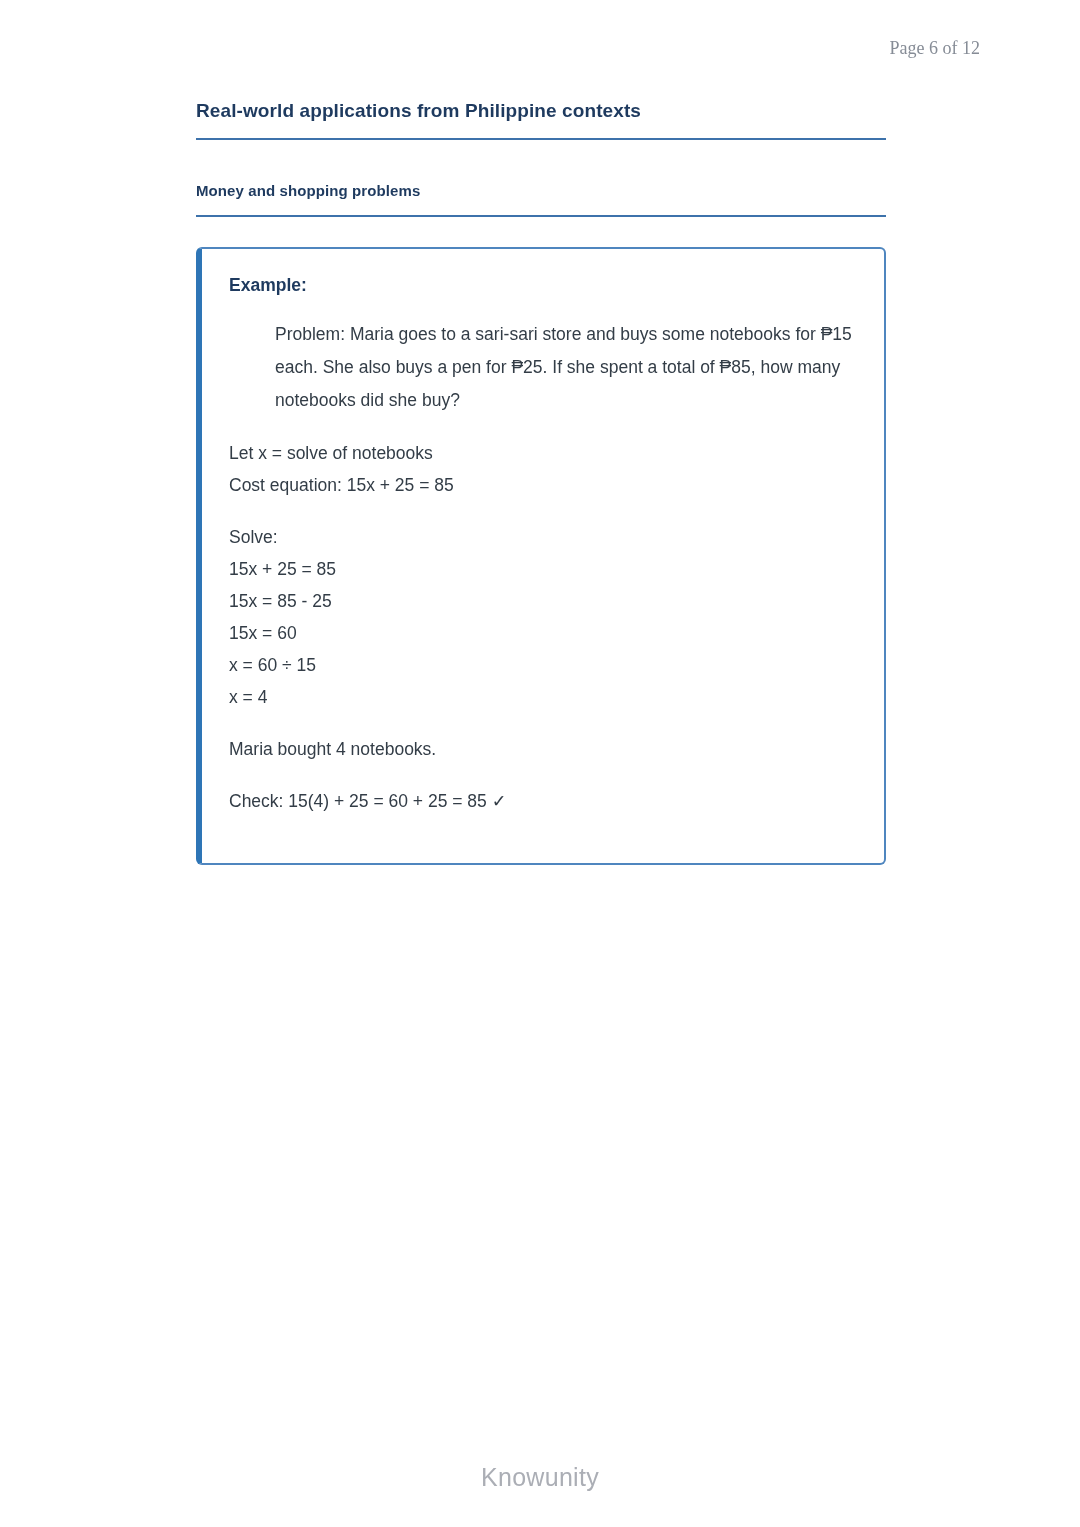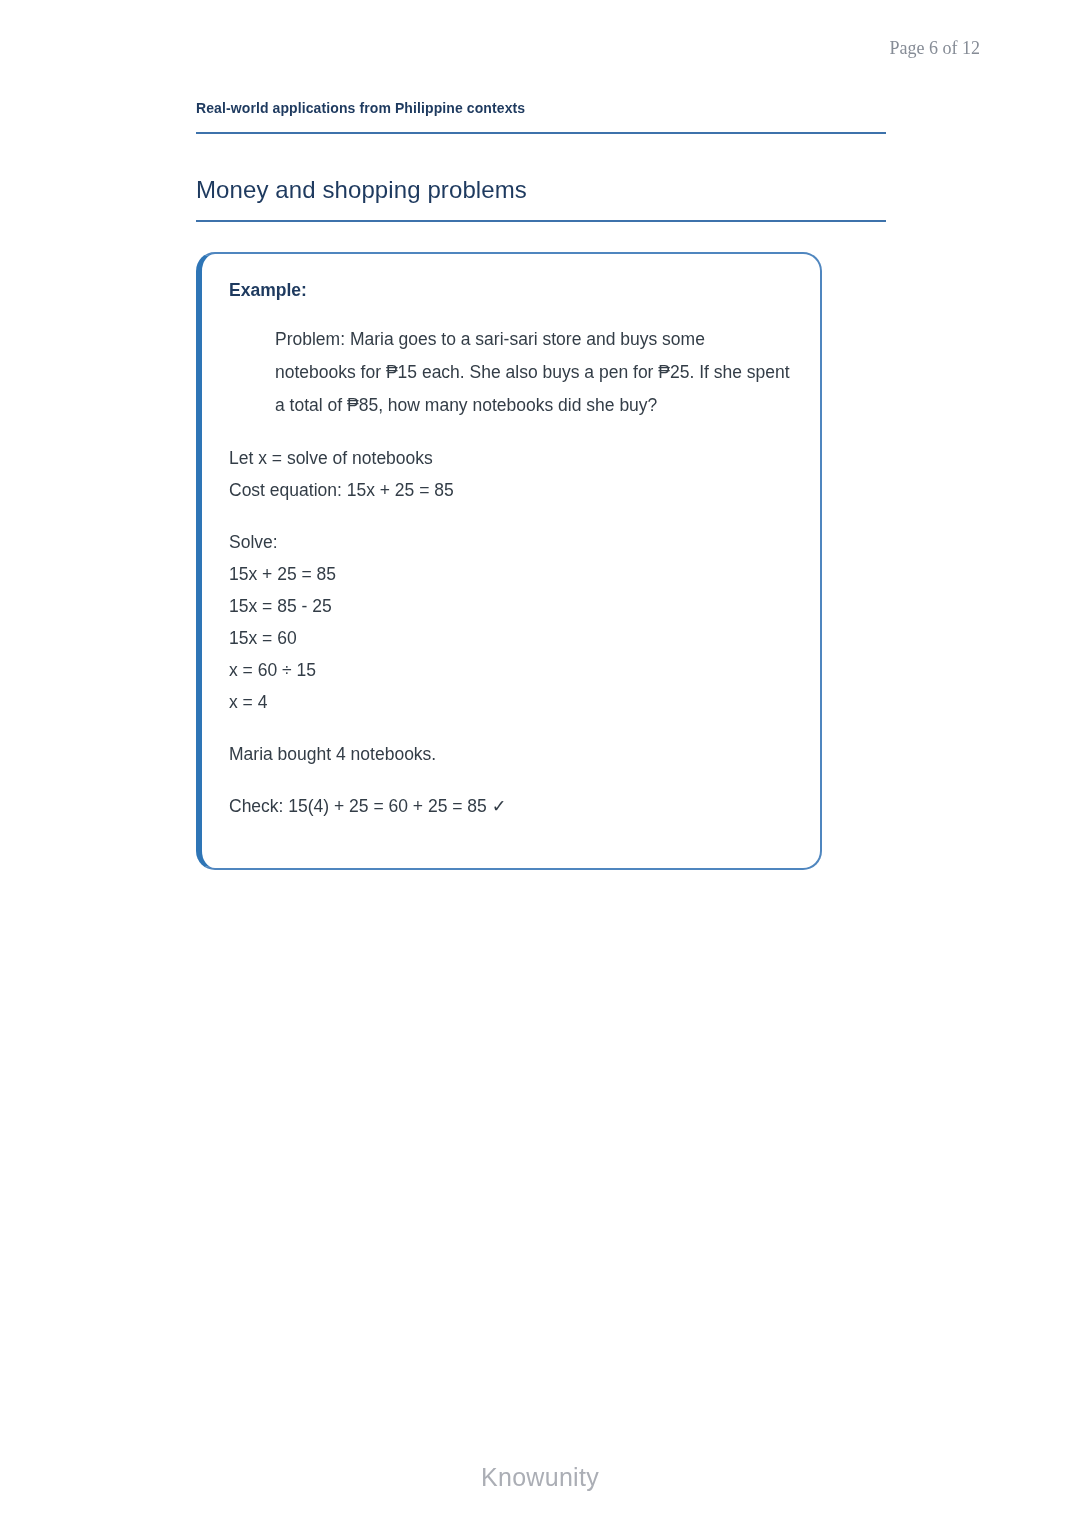--- a/index.html
+++ b/index.html
@@ -24,50 +24,50 @@
     color: #868c96;
   }
   .content {
     position: absolute;
     top: 100px;
     left: 196px;
     width: 690px;
   }
   .section-heading {
     margin: 0;
-    font-size: 14px;
+    font-size: 19px;
     font-weight: 700;
     color: #1e3a5f;
     letter-spacing: 0.1px;
   }
   .rule {
     border: none;
     border-top: 2px solid #3d72ab;
     margin: 16px 0 0 0;
   }
   .body-text {
     margin: 26px 0 0 0;
     font-size: 17.5px;
     line-height: 33px;
     color: #333d47;
   }
   .subsection-heading {
     margin: 42px 0 0 0;
-    font-size: 24px;
-    font-weight: 400;
+    font-size: 15px;
+    font-weight: 700;
     color: #1e3a5f;
     letter-spacing: 0.1px;
   }
   .example-box {
     box-sizing: border-box;
     margin-top: 30px;
-    width: 626px;
+    width: 690px;
     border: 2px solid #4f86bf;
     border-left: 6px solid #2e75b6;
-    border-radius: 19px;
+    border-radius: 6px;
     padding: 26px 30px 46px 27px;
     background: #ffffff;
   }
   .example-label {
     margin: 0;
     font-size: 17.5px;
     font-weight: 700;
     color: #1e3a5f;
   }
   .example-box .body-text {

